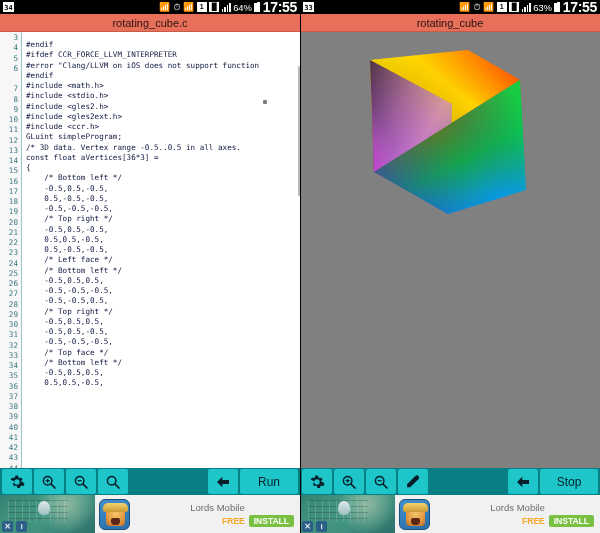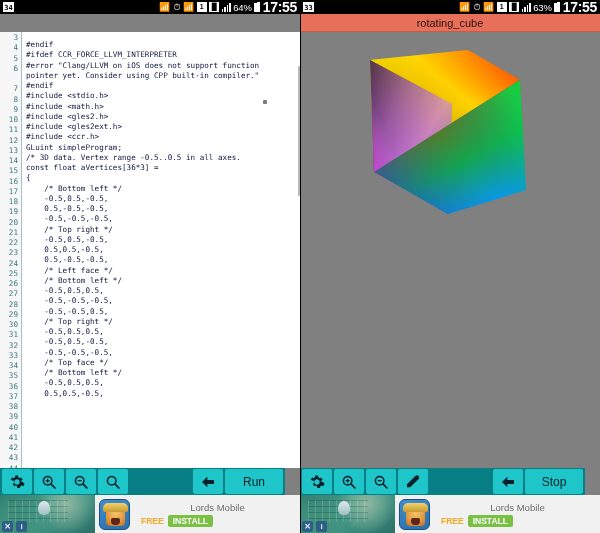--- a/index.html
+++ b/index.html
@@ -99,21 +99,21 @@
 
   
   .glview {
     position: absolute; top: 32px; left: 0; right: 0; bottom: 65px;
     background: #808080; overflow: hidden;
   }
   .cube { position: absolute; left: 60px; top: 10px; }
 
   
   .toolbar {
-    position: absolute; bottom: 38px; left: 0; right: 15px; height: 27px;
+    position: absolute; bottom: 38px; left: 0; right: 0; height: 27px;
     background: #087f84; display: flex; align-items: center;
     padding: 4px 2px; gap: 2px;
   }
   .tbtn {
     height: 25px; min-width: 30px;
     background: #1ec6c9; border-radius: 2px;
     display: flex; align-items: center; justify-content: center;
     color: #05202a; font-size: 13px;
     font-family: "Liberation Sans", sans-serif;
   }
@@ -179,21 +179,21 @@
   .ad-icon .mouth {
     position: absolute; left: 11px; top: 18px; width: 9px; height: 7px;
     background: #5d2418; border-radius: 2px 2px 4px 4px;
   }
   .ad-text { flex: 1; text-align: center; padding-right: 6px; padding-left: 11px; }
   .ad-title {
     font-size: 9.5px; color: #6b6b6b;
     font-family: "Liberation Sans", sans-serif;
     margin-bottom: 2px;
   }
-  .ad-row { display: flex; align-items: center; justify-content: flex-start; gap: 4px; }
+  .ad-row { display: flex; align-items: center; justify-content: flex-end; gap: 4px; }
   .ad-free {
     font-size: 8.5px; color: #f5a623; font-weight: bold;
     font-family: "Liberation Sans", sans-serif;
   }
   .ad-install {
     font-size: 8.5px; color: #ffffff; font-weight: bold;
     background: #7ac143; border-radius: 2px; padding: 1px 5px;
     font-family: "Liberation Sans", sans-serif;
   }
   .divider {
@@ -224,20 +224,23 @@
             <i></i>
             <i></i>
             <i></i>
           </span>
         <span class="sb-txt">64%</span>
         <span class="batt"></span>
         <span class="clock">17:55</span>
       </div>
     </div>
 
+    <div class="titlebar">
+      <span>rotating_cube.c</span>
+    </div>
 
     <div class="editor">
       <div class="gutter" id="gutter">
           <div>3</div>
           <div>4</div>
           <div>5</div>
           <div>6</div>
           <div>&nbsp;</div>
           <div>7</div>
           <div>8</div>
@@ -276,25 +279,24 @@
           <div>41</div>
           <div>42</div>
           <div>43</div>
           <div>44</div>
         </div>
       <div class="code" id="codearea">
           <div class="c-pre">#endif</div>
           <div></div>
           <div class="c-pre">#ifdef CCR_FORCE_LLVM_INTERPRETER</div>
           <div class="c-pre">#error "Clang/LLVM on iOS does not support function</div>
-          <div class="c-pre">pointer yet. Consider using CPP built-in compiler."</div>
           <div class="c-pre">#endif</div>
           <div></div>
+          <div class="c-pre">#include &lt;math.h&gt;</div>
           <div class="c-pre">#include &lt;stdio.h&gt;</div>
-          <div class="c-pre">#include &lt;math.h&gt;</div>
           <div></div>
           <div class="c-pre">#include &lt;gles2.h&gt;</div>
           <div class="c-pre">#include &lt;gles2ext.h&gt;</div>
           <div></div>
           <div class="c-pre">#include &lt;ccr.h&gt;</div>
           <div></div>
           <div>GLuint simpleProgram;</div>
           <div></div>
           <div class="c-com">/* 3D data. Vertex range -0.5..0.5 in all axes.</div>
           <div>const float aVertices[36*3] =</div>

